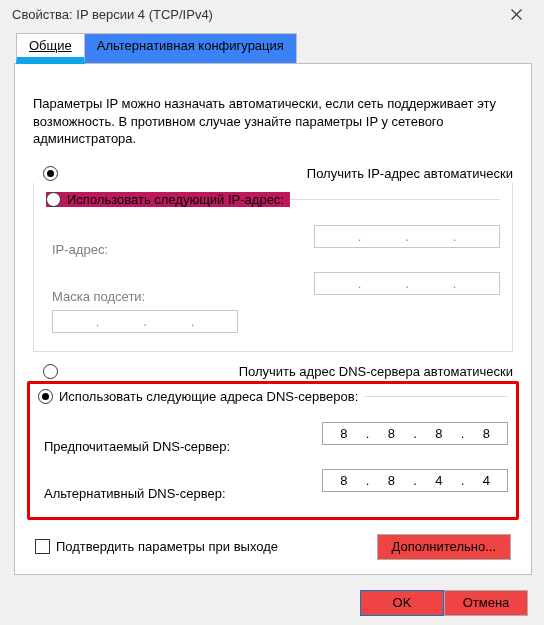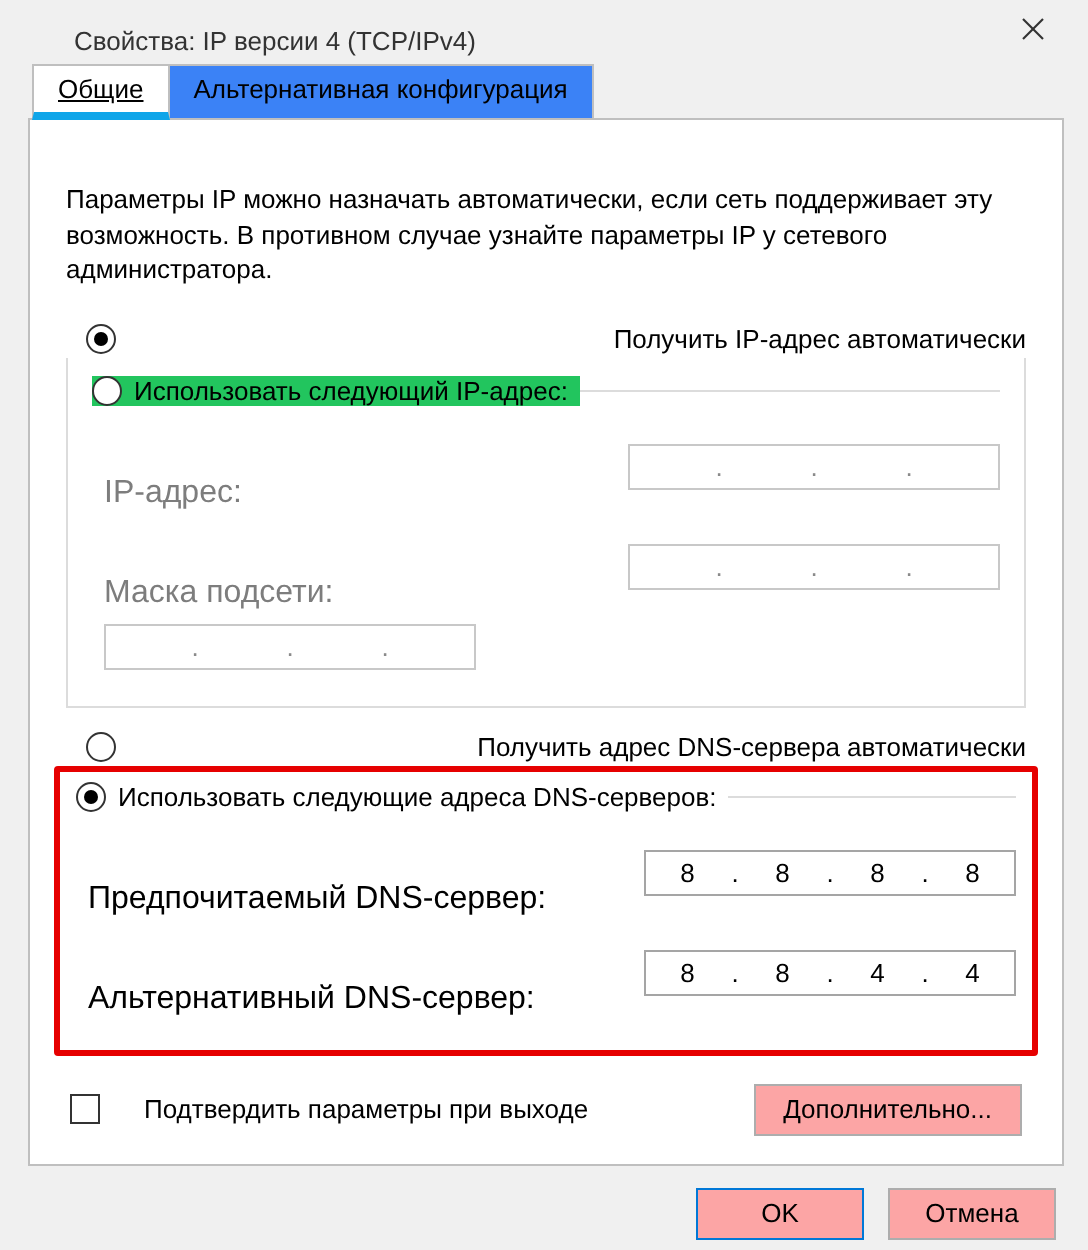--- a/index.html
+++ b/index.html
@@ -12,25 +12,24 @@
     color: #000;
     overflow: hidden;
   }
   .window {
     width: 544px; height: 625px;
     background: #f0f0f0;
     display: flex; flex-direction: column;
   }
   .titlebar {
     height: 32px;
-    display: flex; align-items: flex-end;
+    display: flex; align-items: center;
     padding: 0 8px 0 12px;
     font-size: 13px;
     color: #333;
-    margin-left: 25px;
   }
   .titlebar .title { flex: 1; }
   .titlebar .close {
     width: 40px; height: 28px;
     display: flex; align-items: center; justify-content: center;
     color: #444;
     cursor: pointer;
   }
   .titlebar .close svg { width: 11px; height: 11px; }
   .client {
@@ -46,21 +45,21 @@
   .tab {
     padding: 4px 12px 4px 12px;
     border: 1px solid #bfbfbf;
     background: #fff;
     font-size: 13px;
     cursor: pointer;
     margin-right: -1px;
     position: relative;
   }
   .tab.active {
-    border-bottom: 4px solid #0ea5e9;
+    border-bottom: 7px solid #0ea5e9;
     z-index: 2;
     text-decoration: underline;
   }
   .tab.inactive {
     background: #3b82f6;
     color: #000;
   }
   .tabpane {
     border: 1px solid #bfbfbf;
     background: #fff;
@@ -107,33 +106,33 @@
   .group-head::after {
     content: "";
     position: absolute;
     left: 0; right: 0;
     top: 50%;
     border-top: 1px solid #dcdcdc;
     z-index: 0;
   }
   .group-head .radio-row {
     position: relative; z-index: 1;
-    background: #22c55e;
+    background: #be185d;
     display: inline-flex;
     padding-right: 6px;
     margin-left: 0px;
   }
   .field-row {
     display: flex; align-items: center;
     justify-content: space-between;
     margin: 6px 0 6px 6px;
     gap: 10px;
   }
   .field-label {
-    font-size: 16px;
+    font-size: 13px;
     color: #000;
     margin-top: 26px;
   }
   .field-label.disabled { color: #7d7d7d; }
   .ipbox {
     width: 186px; height: 23px;
     border: 1px solid #a5a5a5;
     background: #fff;
     display: flex; align-items: center; justify-content: space-evenly;
     font-family: inherit;
@@ -163,39 +162,39 @@
     display: flex; align-items: center; justify-content: space-between;
     margin-top: 4px;
     padding: 0 2px;
   }
   .checkbox {
     width: 15px; height: 15px;
     border: 1px solid #333;
     background: #fff;
     display: inline-block;
   }
-  .check-row { display: flex; align-items: center; gap: 22px; font-size: 13px; }
+  .check-row { display: flex; align-items: center; gap: 6px; font-size: 13px; }
   .btn {
     min-width: 84px;
     height: 26px;
     border: 1px solid #adadad;
-    background: #fca5a5;
+    background: #ef4444;
     font-size: 13px;
     padding: 0 14px;
     cursor: pointer;
     font-family: inherit;
     color: #000;
   }
   .btn:focus, .btn.default {
     border: 1px solid #0078d7;
   }
   .footer {
     height: 48px;
     display: flex; align-items: center; justify-content: flex-end;
-    gap: 12px;
+    gap: 0;
     padding: 0 16px 0 0;
     border-top: none;
   }
   .first-radio {
     margin: 2px 0 2px 10px;
     justify-content: space-between;
   }
 </style>
 </head>
 <body>

